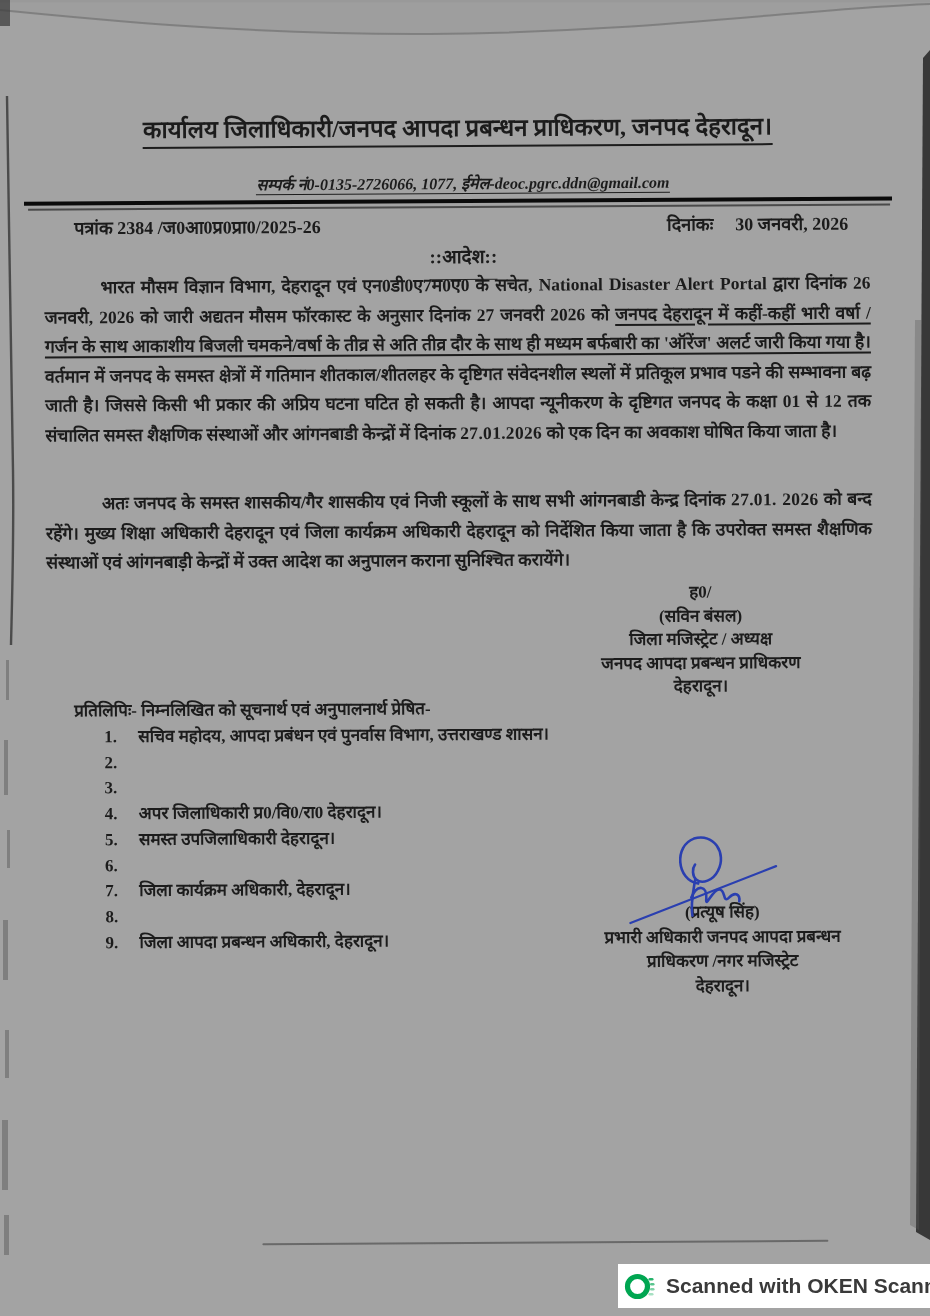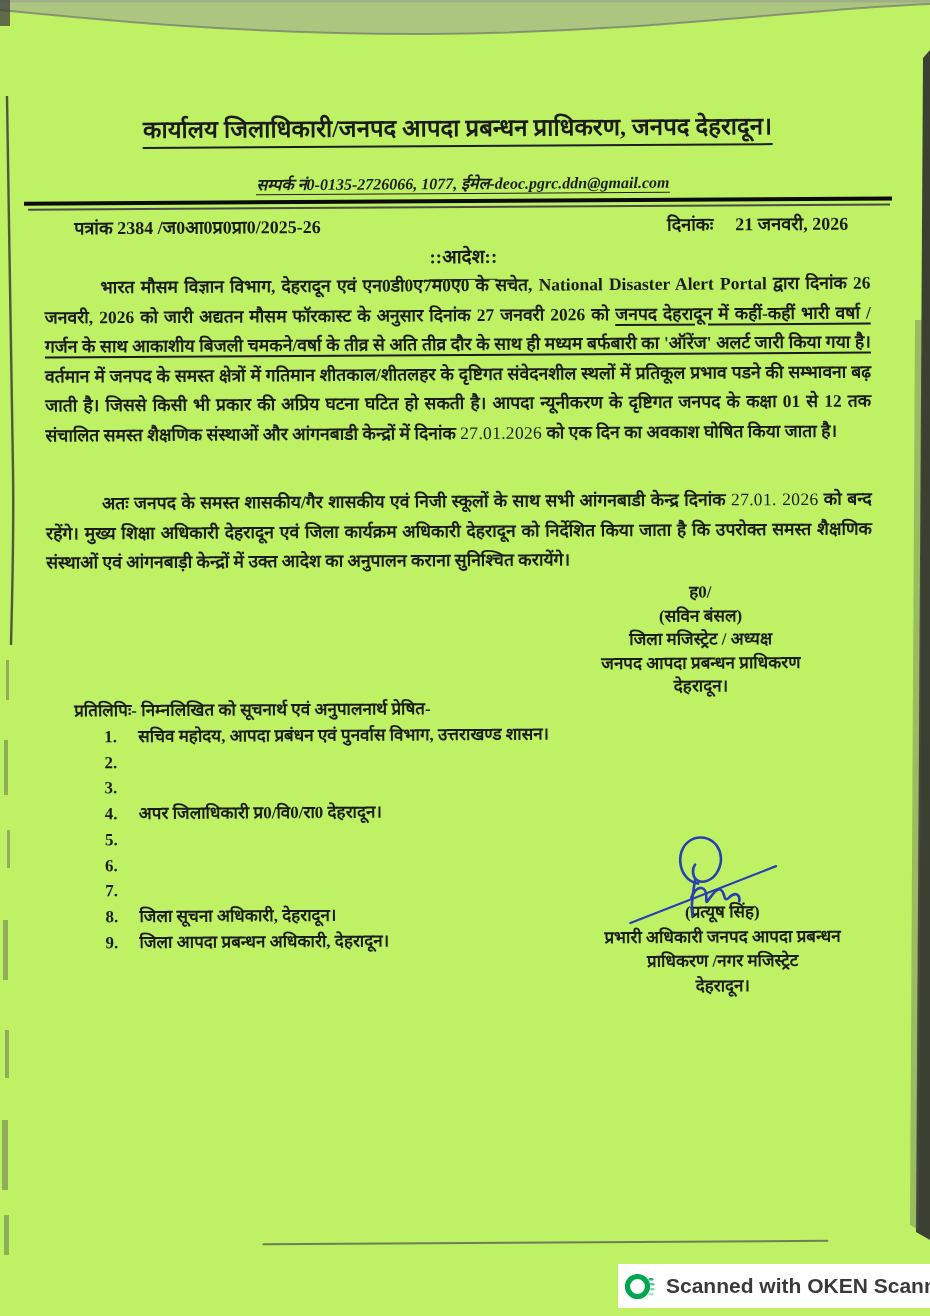--- a/index.html
+++ b/index.html
@@ -1,16 +1,16 @@
 <!DOCTYPE html>
 <html><head>
 <meta charset="utf-8">
 <style>
   html,body{margin:0;padding:0;background:#ffffff;}
-  #sheet{position:relative;width:930px;height:1316px;background:#bef264;overflow:hidden;
+  #sheet{position:relative;width:930px;height:1316px;background:#a3a3a3;overflow:hidden;
          font-family:"Liberation Serif","DejaVu Serif",serif;color:#1c1c1c;}
   .doc{position:absolute;inset:0;transform:rotate(-0.35deg);transform-origin:50% 40%;}
 
   .title{position:absolute;top:112px;left:55px;right:65px;text-align:center;
          font-size:24px;font-weight:bold;line-height:1.35;}
   .title span{border-bottom:2px solid #1d1d1d;padding-bottom:4px;}
 
   .contact{position:absolute;top:172px;left:0;right:0;text-align:center;
            font-size:16px;font-weight:bold;font-style:italic;}
   .contact span{border-bottom:1.5px solid #1d1d1d;padding-bottom:1px;}
@@ -24,21 +24,21 @@
 
   .order-h{position:absolute;top:243px;left:0;right:0;text-align:center;
            font-size:19px;font-weight:bold;}
   .order-h span{border-bottom:1.5px solid #2a2a2a;padding-bottom:12px;}
 
   .para{position:absolute;left:46px;right:58px;font-size:17.5px;line-height:29.5px;
         text-align:justify;text-indent:56px;font-weight:600;}
   .para1{top:271px;}
   .para2{top:487px;}
   .u-seg{text-decoration:underline;text-underline-offset:4px;text-decoration-thickness:1.5px;}
-  .b-seg{font-weight:400;letter-spacing:0.3px;}
+  .b-seg{font-weight:700;letter-spacing:0.3px;}
 
   .sig1{position:absolute;top:582px;left:540px;width:320px;text-align:center;
         font-size:17px;line-height:23.6px;font-weight:600;}
 
   .copy-head{position:absolute;top:696px;left:73px;font-size:17px;font-weight:600;}
   .copy-list{position:absolute;top:722px;left:103px;margin:0;padding:0;list-style:none;
              font-size:17px;line-height:25.7px;font-weight:600;}
   .copy-list li{display:flex;gap:14px;}
   .copy-list .no{min-width:20px;}
 
@@ -70,21 +70,21 @@
       <span>सम्पर्क नं0-0135-2726066, 1077, ईमेल-deoc.pgrc.ddn@gmail.com</span>
     </div>
 
     <div class="rule-a"></div>
     <div class="rule-b"></div>
 
     <div class="refrow">
       <span>पत्रांक 2384  /ज0आ0प्र0प्रा0/2025-26</span>
       <span class="dateblock">
         <span>दिनांकः</span>
-        <span>21  जनवरी, 2026</span>
+        <span>30  जनवरी, 2026</span>
       </span>
     </div>
 
     <div class="order-h">
       <span>::आदेश::</span>
     </div>
 
     <div class="para para1"><span>भारत मौसम विज्ञान विभाग, देहरादून एवं एन0डी0ए7म0ए0 के सचेत, National Disaster Alert Portal द्वारा दिनांक 26 जनवरी, 2026 को जारी अद्यतन मौसम फॉरकास्ट के अनुसार दिनांक 27 जनवरी 2026 को </span><span class="u-seg">जनपद देहरादून में कहीं-कहीं भारी वर्षा /गर्जन के साथ आकाशीय बिजली चमकने/वर्षा के तीव्र से अति तीव्र दौर के साथ ही मध्यम बर्फबारी का 'ऑरेंज' अलर्ट जारी किया गया है।</span><span> वर्तमान में जनपद के समस्त क्षेत्रों में गतिमान शीतकाल/शीतलहर के दृष्टिगत संवेदनशील स्थलों में प्रतिकूल प्रभाव पडने की सम्भावना बढ़ जाती है। जिससे किसी भी प्रकार की अप्रिय घटना घटित हो सकती है। आपदा न्यूनीकरण के दृष्टिगत जनपद के कक्षा 01 से 12 तक संचालित समस्त शैक्षणिक संस्थाओं और आंगनबाडी केन्द्रों में दिनांक </span><span class="b-seg">27.01.2026</span><span> को एक दिन का अवकाश घोषित किया जाता है।</span></div>
 
     <div class="para para2"><span>अतः जनपद के समस्त शासकीय/गैर शासकीय एवं निजी स्कूलों के साथ सभी आंगनबाडी केन्द्र दिनांक </span><span class="b-seg">27.01. 2026</span><span> को बन्द रहेंगे। मुख्य शिक्षा अधिकारी देहरादून एवं जिला कार्यक्रम अधिकारी देहरादून को निर्देशित किया जाता है कि उपरोक्त समस्त शैक्षणिक संस्थाओं एवं आंगनबाड़ी केन्द्रों में उक्त आदेश का अनुपालन कराना सुनिश्चित करायेंगे।</span></div>
@@ -109,30 +109,31 @@
         </li>
       <li>
           <span class="no">3.</span>
         </li>
       <li>
           <span class="no">4.</span>
           <span>अपर जिलाधिकारी प्र0/वि0/रा0 देहरादून।</span>
         </li>
       <li>
           <span class="no">5.</span>
+          <span>समस्त उपजिलाधिकारी देहरादून।</span>
         </li>
       <li>
           <span class="no">6.</span>
         </li>
       <li>
           <span class="no">7.</span>
+          <span>जिला कार्यक्रम अधिकारी, देहरादून।</span>
         </li>
       <li>
           <span class="no">8.</span>
-          <span>जिला सूचना अधिकारी, देहरादून।</span>
         </li>
       <li>
           <span class="no">9.</span>
           <span>जिला आपदा प्रबन्धन अधिकारी, देहरादून।</span>
         </li>
     </ol>
 
     <svg class="sig2-ink" width="210" height="100" viewBox="0 0 210 100">
       <g fill="none" stroke="#2a3fb0" stroke-width="2.6" stroke-linecap="round">
         <path d="M104,52 C82,48 80,14 100,7 C120,1 133,22 124,39 C119,49 108,53 102,48 C98,44 98,37 101,33"></path>

